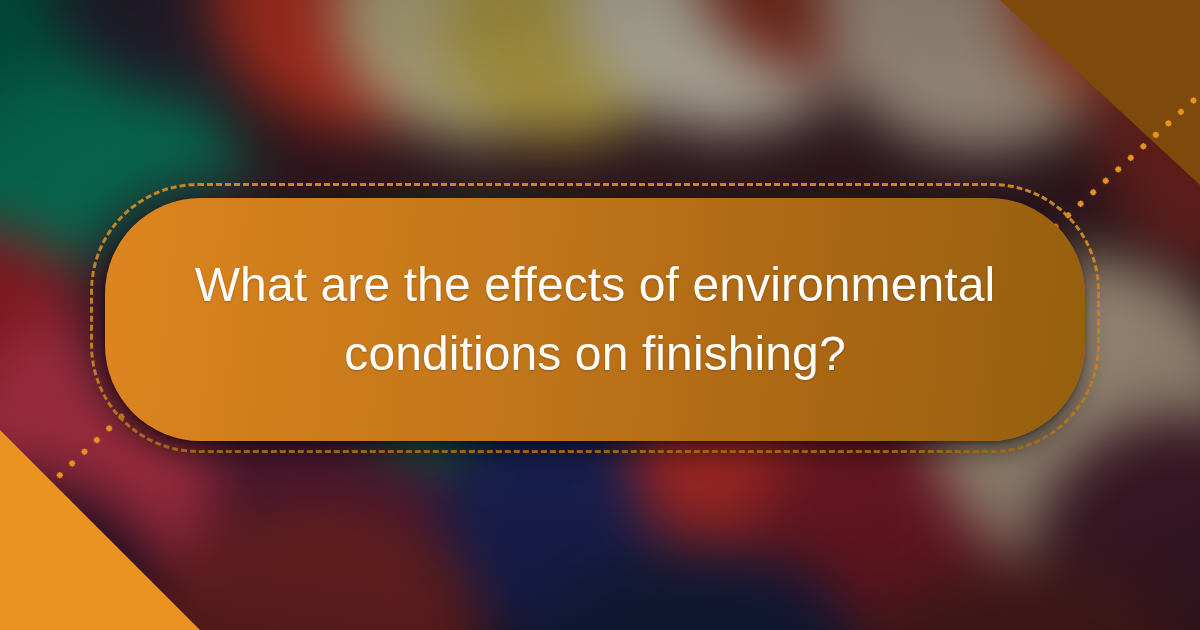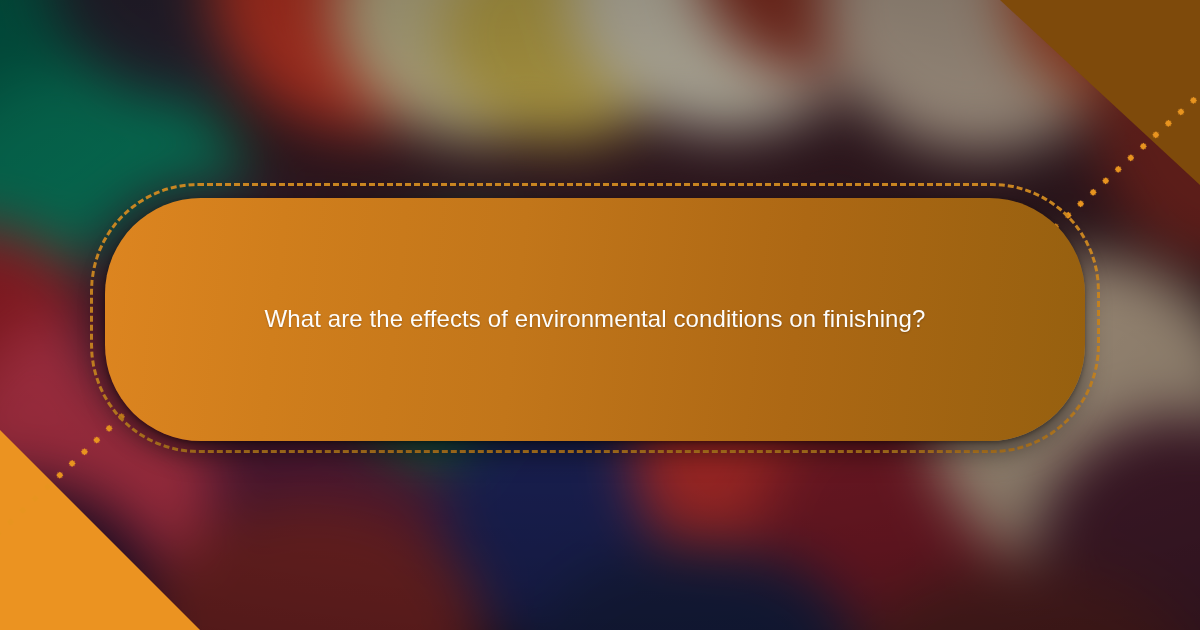--- a/index.html
+++ b/index.html
@@ -104,21 +104,21 @@
       #96600f 100%);
     box-shadow:0 14px 26px rgba(0,0,0,0.42), 0 2px 4px rgba(0,0,0,0.30);
     display:flex;
     align-items:center;
     justify-content:center;
     padding:0 86px;
   }
 
   #card-title {
     color:#fdfdfb;
-    font-size:24px;
+    font-size:48px;
     font-weight:400;
     line-height:1.42;
     text-align:center;
     letter-spacing:0.1px;
     text-shadow:0 1px 2px rgba(60,28,0,0.30);
   }
 </style>
 </head>
 <body>
 

